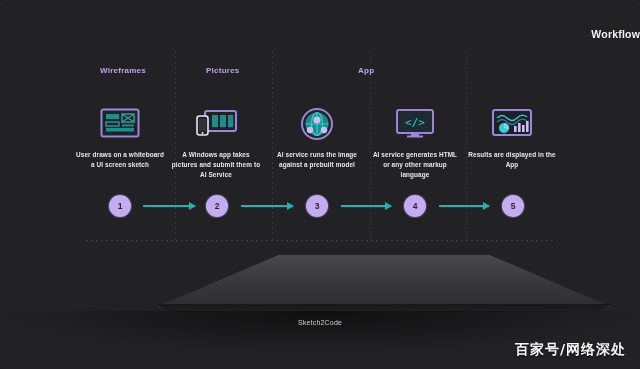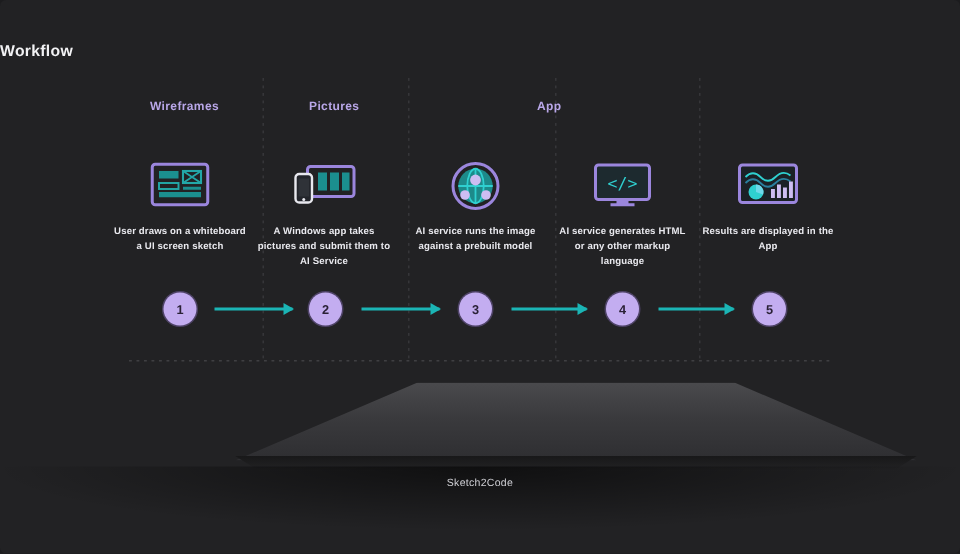--- a/index.html
+++ b/index.html
@@ -12,21 +12,21 @@
   .slide{
     position:relative;width:640px;height:369px;
     background:#222224;
     border-radius:4px;
     overflow:hidden;
   }
 
   
   .title{
     position:absolute;left:0;right:0;top:28px;
-    text-align:left;
+    text-align:right;
     color:#f2f2f4;
     font-size:10.5px;
     font-weight:bold;
     letter-spacing:.2px;
   }
 
   
   .vdiv{
     position:absolute;top:52px;height:188px;width:1px;
     background-image:linear-gradient(to bottom,#3a3a3d 0,#3a3a3d 2px,transparent 2px,transparent 5px);
@@ -230,14 +230,15 @@
   <div class="arrow" style="left:341px;width:50px;"></div>
   <div class="arrow" style="left:439px;width:50px;"></div>
 
   <div class="hdiv"></div>
 
   <div class="platform-top"></div>
   <div class="platform-edge"></div>
   <div class="platform-shadow"></div>
   <div class="platform-label">Sketch2Code</div>
 
+  <div class="watermark">百家号/网络深处</div>
 
 </div>
 
 </body></html>

